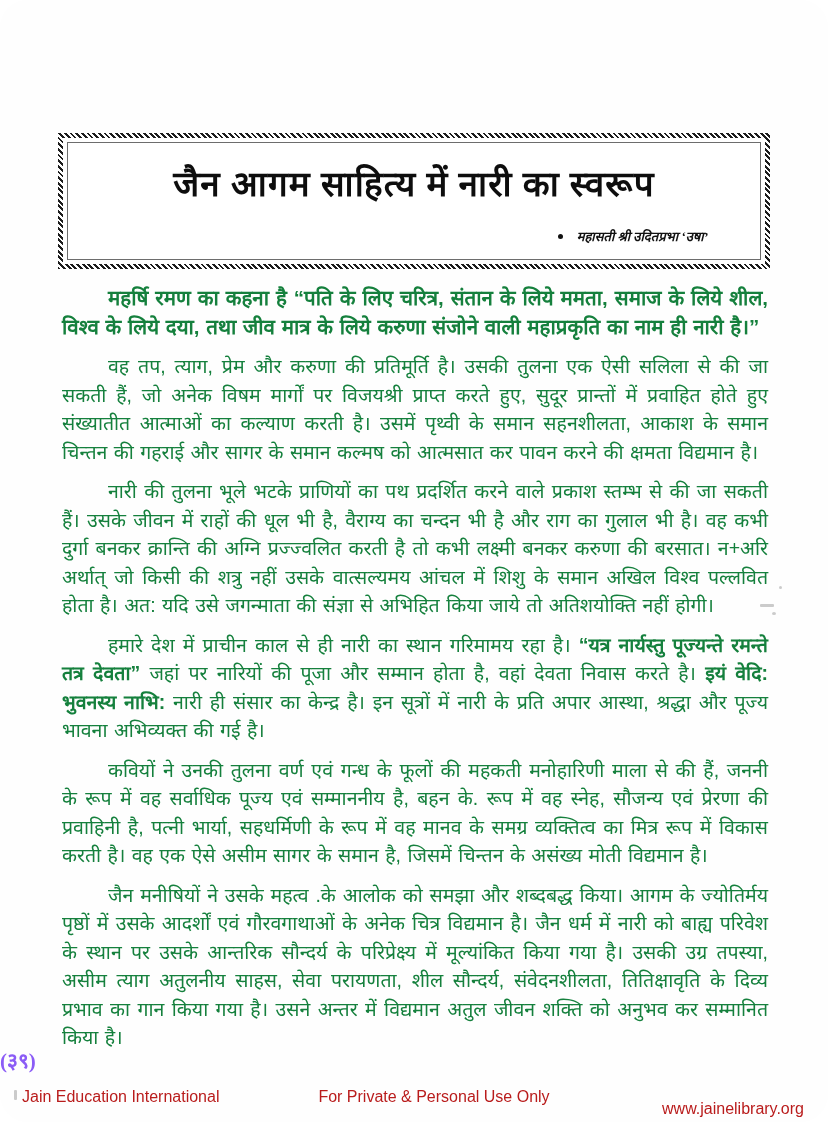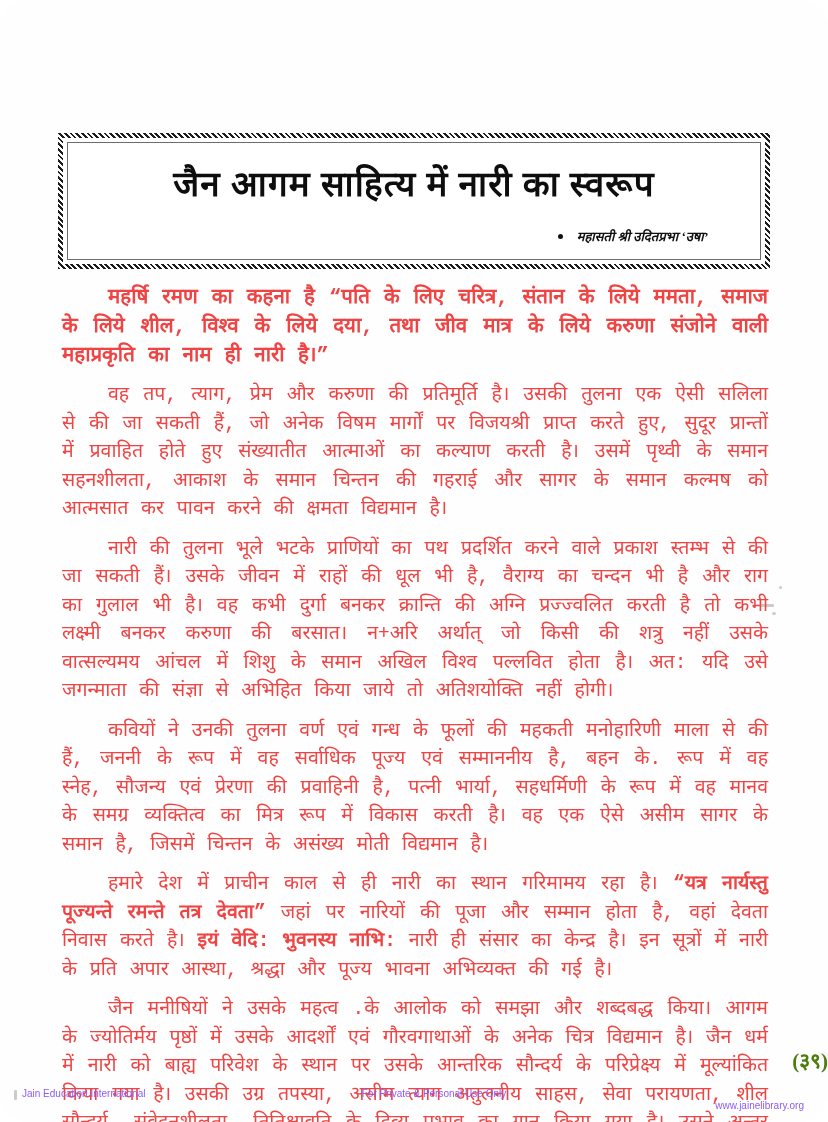--- a/index.html
+++ b/index.html
@@ -90,59 +90,59 @@
 
   
   .body-col {
     position: absolute;
     left: 62px;
     top: 283px;
     width: 706px;
   }
   p.para {
     margin: 0 0 11px 0;
-    font-family: Liberation Mono, monospace;
+    font-family: Liberation Sans, sans-serif;
     font-size: 19.5px;
     line-height: 28.5px;
     text-align: justify;
     text-justify: inter-word;
     text-indent: 46px;
-    color: #ef4444;
+    color: #15803d;
     word-spacing: 1px;
   }
   p.para.lead {
     font-weight: 700;
     font-size: 20.5px;
     line-height: 29px;
   }
   p.para b { font-weight: 700; }
 
   
   .page-number {
     position: absolute;
     left: 0;
     right: 0;
     top: 1046px;
-    text-align: right;
+    text-align: left;
     font-family: "Liberation Serif", "DejaVu Serif", serif;
     font-weight: 700;
     font-size: 21px;
-    color: #4d7c0f;
+    color: #8b5cf6;
   }
 
   
   .footer {
     position: absolute;
     left: 0;
     right: 0;
     top: 1088px;
     height: 22px;
     font-family: "Liberation Sans", "DejaVu Sans", sans-serif;
-    font-size: 10px;
-    color: #8b5cf6;
+    font-size: 16px;
+    color: #b91c1c;
   }
   .footer-left   { position: absolute; left: 22px;  top: 0; }
   .footer-center { position: absolute; left: 0; right: 0; top: 0; text-align: center; padding-left: 40px; }
   .footer-right  { position: absolute; right: 24px; top: 12px; }
 </style>
 </head>
 <body>
 
 <div class="page">
 
@@ -157,22 +157,22 @@
       <div class="author-line">
         <span class="author-bullet"></span><span>महासती श्री उदितप्रभा ‘उषा’</span>
       </div>
     </div>
   </div>
 
   <div class="body-col">
     <p class="para lead">महर्षि रमण का कहना है “पति के लिए चरित्र, संतान के लिये ममता, समाज के लिये शील, विश्व के लिये दया, तथा जीव मात्र के लिये करुणा संजोने वाली महाप्रकृति का नाम ही नारी है।”</p>
     <p class="para">वह तप, त्याग, प्रेम और करुणा की प्रतिमूर्ति है। उसकी तुलना एक ऐसी सलिला से की जा सकती हैं, जो अनेक विषम मार्गों पर विजयश्री प्राप्त करते हुए, सुदूर प्रान्तों में प्रवाहित होते हुए संख्यातीत आत्माओं का कल्याण करती है। उसमें पृथ्वी के समान सहनशीलता, आकाश के समान चिन्तन की गहराई और सागर के समान कल्मष को आत्मसात कर पावन करने की क्षमता विद्यमान है।</p>
     <p class="para">नारी की तुलना भूले भटके प्राणियों का पथ प्रदर्शित करने वाले प्रकाश स्तम्भ से की जा सकती हैं। उसके जीवन में राहों की धूल भी है, वैराग्य का चन्दन भी है और राग का गुलाल भी है। वह कभी दुर्गा बनकर क्रान्ति की अग्नि प्रज्ज्वलित करती है तो कभी लक्ष्मी बनकर करुणा की बरसात। न+अरि अर्थात् जो किसी की शत्रु नहीं उसके वात्सल्यमय आंचल में शिशु के समान अखिल विश्व पल्लवित होता है। अत: यदि उसे जगन्माता की संज्ञा से अभिहित किया जाये तो अतिशयोक्ति नहीं होगी।</p>
+    <p class="para"><span>हमारे देश में प्राचीन काल से ही नारी का स्थान गरिमामय रहा है। </span><b>“यत्र नार्यस्तु  पूज्यन्ते रमन्ते तत्र देवता”</b><span> जहां पर नारियों की पूजा और सम्मान होता है, वहां देवता निवास करते है। </span><b>इयं वेदि: भुवनस्य नाभि:</b><span> नारी ही संसार का केन्द्र है। इन सूत्रों में नारी के प्रति अपार आस्था, श्रद्धा और पूज्य भावना अभिव्यक्त की गई है।</span></p>
     <p class="para">कवियों ने उनकी तुलना वर्ण एवं गन्ध के फूलों की महकती मनोहारिणी माला से की हैं, जननी के रूप में वह सर्वाधिक पूज्य एवं सम्माननीय है, बहन के. रूप में वह स्नेह, सौजन्य एवं प्रेरणा की प्रवाहिनी है, पत्नी भार्या, सहधर्मिणी के रूप में वह मानव के समग्र व्यक्तित्व का मित्र रूप में विकास करती है। वह एक ऐसे असीम सागर के समान है, जिसमें चिन्तन के असंख्य मोती विद्यमान है।</p>
-    <p class="para"><span>हमारे देश में प्राचीन काल से ही नारी का स्थान गरिमामय रहा है। </span><b>“यत्र नार्यस्तु  पूज्यन्ते रमन्ते तत्र देवता”</b><span> जहां पर नारियों की पूजा और सम्मान होता है, वहां देवता निवास करते है। </span><b>इयं वेदि: भुवनस्य नाभि:</b><span> नारी ही संसार का केन्द्र है। इन सूत्रों में नारी के प्रति अपार आस्था, श्रद्धा और पूज्य भावना अभिव्यक्त की गई है।</span></p>
     <p class="para">जैन मनीषियों ने उसके महत्व .के आलोक को समझा और शब्दबद्ध किया। आगम के ज्योतिर्मय पृष्ठों में उसके आदर्शों एवं गौरवगाथाओं के अनेक चित्र विद्यमान है। जैन धर्म में नारी को बाह्य परिवेश के स्थान पर उसके आन्तरिक सौन्दर्य के परिप्रेक्ष्य में मूल्यांकित किया गया है। उसकी उग्र तपस्या, असीम त्याग अतुलनीय साहस, सेवा परायणता, शील सौन्दर्य, संवेदनशीलता, तितिक्षावृति के दिव्य प्रभाव का गान किया गया है। उसने अन्तर में विद्यमान अतुल जीवन शक्ति को अनुभव कर सम्मानित किया है।</p>
   </div>
 
   <div class="page-number">(३९)</div>
 
   <div class="footer">
     <span class="footer-left">Jain Education International</span>
     <span class="footer-center">For Private &amp; Personal Use Only</span>
     <span class="footer-right">www.jainelibrary.org</span>
   </div>

